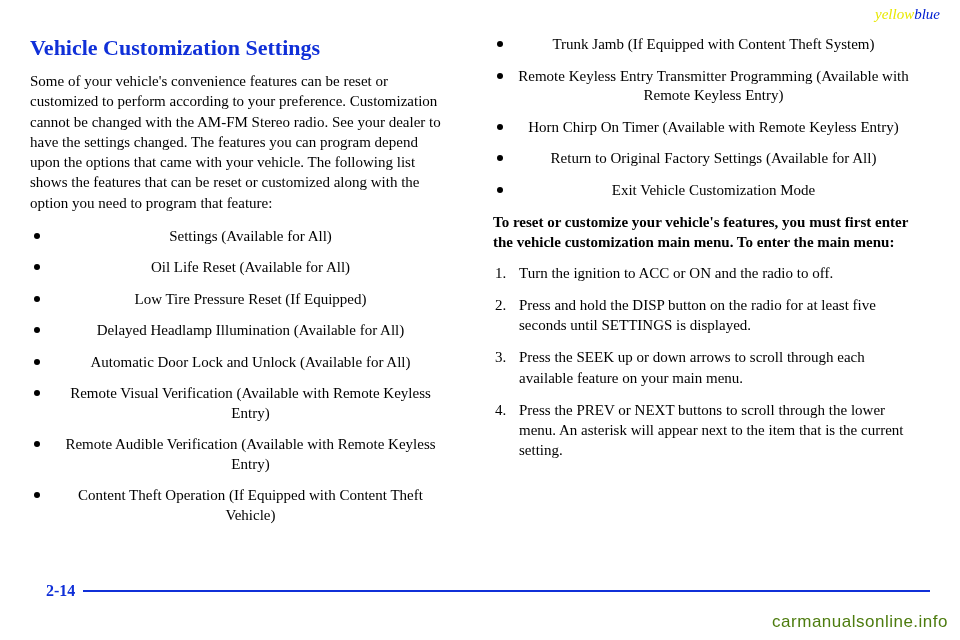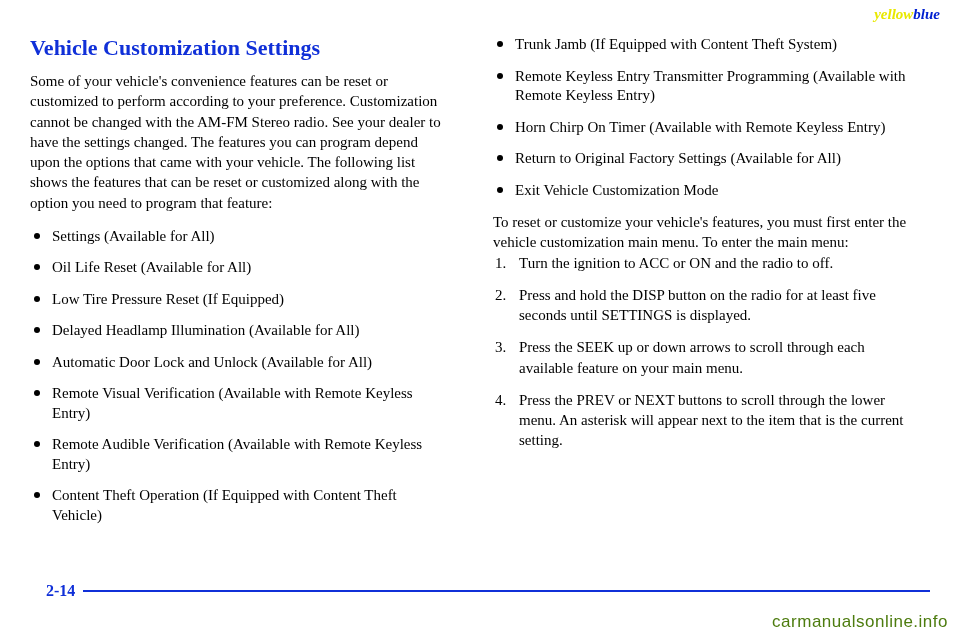--- a/index.html
+++ b/index.html
@@ -14,21 +14,21 @@
       font-size: 15px;
       color: #000;
       background: #fff;
       position: relative;
     }
     .header {
       position: absolute;
       top: 6px;
       right: 20px;
       font-style: italic;
-      font-weight: bold;
+      font-weight: normal;
       font-size: 15px;
       margin-left: 44px;
     }
     .header .yellow {
       color: #e8e800;
     }
     .header .blue {
       color: #0020d0;
     }
     .page {
@@ -46,40 +46,43 @@
       margin-bottom: 10px;
       font-family: "Times New Roman", Times, serif;
     }
     .intro {
       line-height: 1.35;
       margin-bottom: 14px;
     }
     ul.bullets {
       list-style: none;
       padding-left: 0;
+      text-align: center;
     }
     ul.bullets li {
       position: relative;
       padding-left: 22px;
       margin-bottom: 12px;
       line-height: 1.3;
     }
     ul.bullets li::before {
       content: "";
       position: absolute;
       left: 4px;
       top: 6px;
       width: 6px;
       height: 6px;
       background: #000;
       border-radius: 50%;
     }
     .para {
       line-height: 1.35;
+      margin-bottom: 10px;
       margin-top: 4px;
+      font-weight: bold;
     }
     ol.steps {
       list-style: none;
       counter-reset: step;
       padding-left: 0;
     }
     ol.steps li {
       counter-increment: step;
       position: relative;
       padding-left: 26px;

